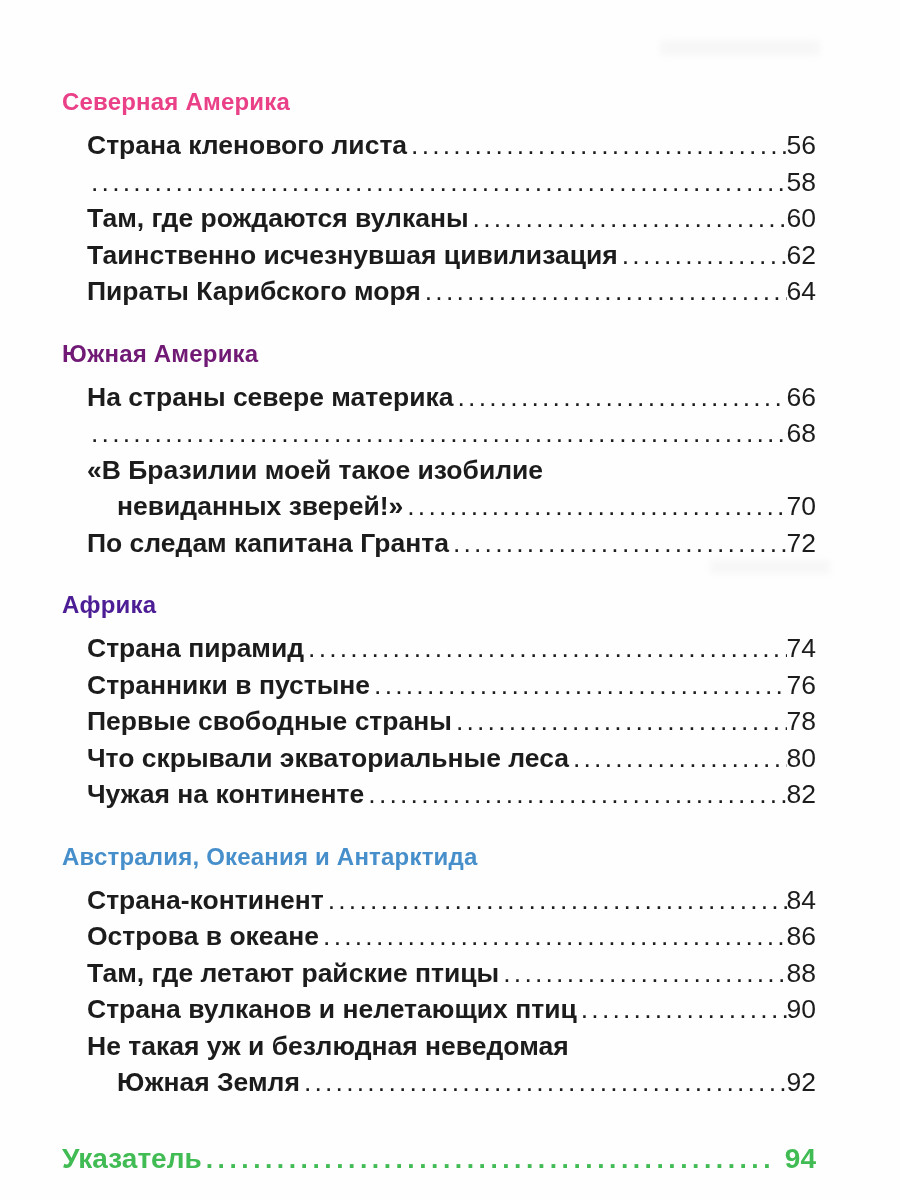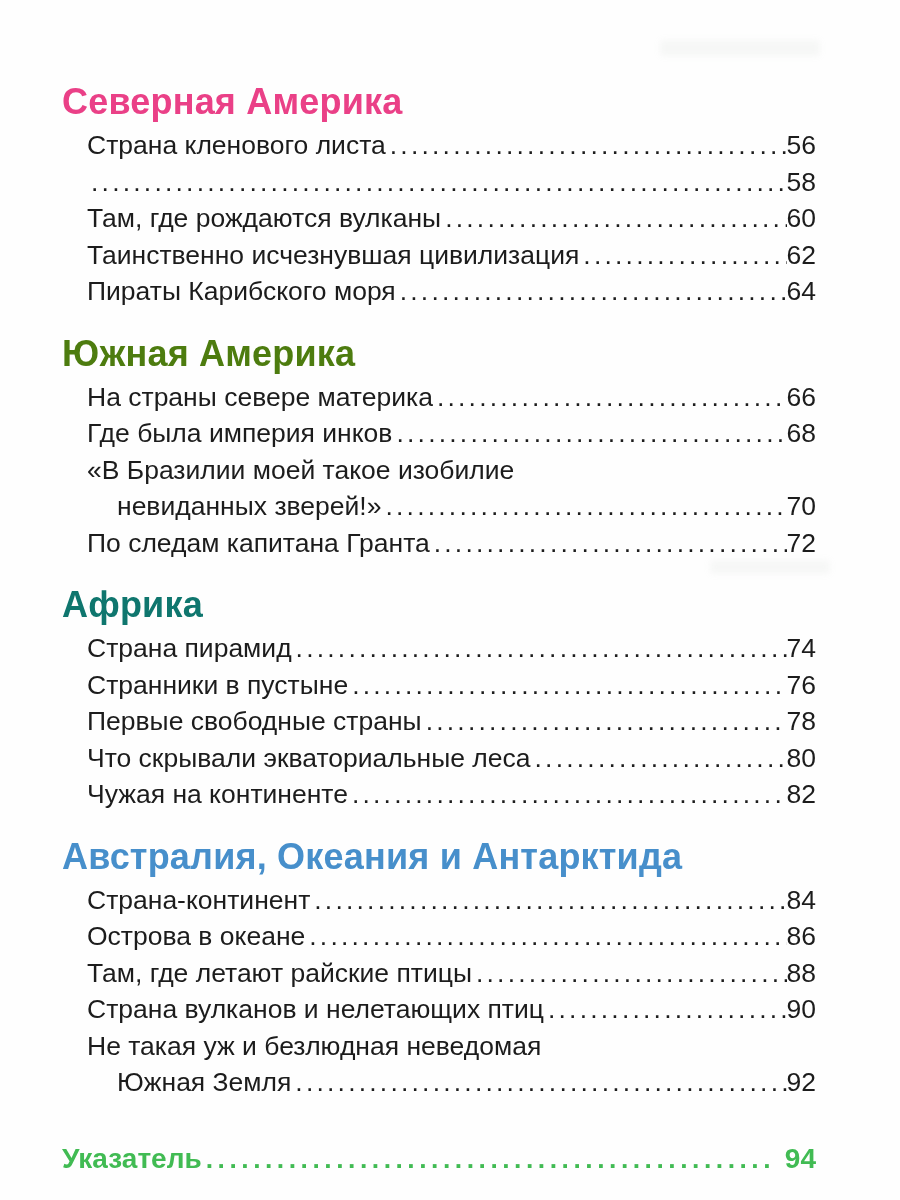--- a/index.html
+++ b/index.html
@@ -18,39 +18,40 @@
   .page {
     box-sizing: border-box;
     width: 900px;
     height: 1200px;
     padding: 84px 84px 0 62px;
   }
   .toc-section {
     margin: 0 0 26px 0;
   }
   .section-title {
-    font-size: 36px;
+    font-size: 24px;
     font-weight: bold;
     line-height: 36px;
     margin: 0 0 7px 0;
     letter-spacing: 0.2px;
   }
   .row {
     display: flex;
     align-items: baseline;
     font-size: 26.5px;
     line-height: 36.5px;
     padding-left: 25px;
   }
   .row.cont {
     padding-left: 55px;
   }
   .entry-title {
     white-space: nowrap;
     flex: 0 0 auto;
+    font-weight: bold;
   }
   .leader {
     flex: 1 1 auto;
     min-width: 0;
     overflow: hidden;
     white-space: nowrap;
     letter-spacing: 3.2px;
     margin-left: 4px;
     font-size: 26.5px;
   }
@@ -110,47 +111,46 @@
           <span class="leader">........................................................................................................................</span>
           <span class="pageno">62</span>
         </div>
         <div class="row">
           <span class="entry-title">Пираты Карибского моря</span>
           <span class="leader">........................................................................................................................</span>
           <span class="pageno">64</span>
         </div>
       </div>
       <div class="toc-section">
-        <h2 class="section-title" style="color: #4d7c0f;">Южная Америка</h2>
+        <h2 class="section-title" style="color: #701a75;">Южная Америка</h2>
         <div class="row">
           <span class="entry-title">На страны севере материка</span>
           <span class="leader">........................................................................................................................</span>
           <span class="pageno">66</span>
         </div>
         <div class="row">
-          <span class="entry-title">Где была империя инков</span>
           <span class="leader">........................................................................................................................</span>
           <span class="pageno">68</span>
         </div>
         <div class="row">
           <span class="entry-title">«В Бразилии моей такое изобилие</span>
         </div>
         <div class="row cont">
           <span class="entry-title">невиданных зверей!»</span>
           <span class="leader">........................................................................................................................</span>
           <span class="pageno">70</span>
         </div>
         <div class="row">
           <span class="entry-title">По следам капитана Гранта</span>
           <span class="leader">........................................................................................................................</span>
           <span class="pageno">72</span>
         </div>
       </div>
       <div class="toc-section">
-        <h2 class="section-title" style="color: #0f766e;">Африка</h2>
+        <h2 class="section-title" style="color: #4c1d95;">Африка</h2>
         <div class="row">
           <span class="entry-title">Страна пирамид</span>
           <span class="leader">........................................................................................................................</span>
           <span class="pageno">74</span>
         </div>
         <div class="row">
           <span class="entry-title">Странники в пустыне</span>
           <span class="leader">........................................................................................................................</span>
           <span class="pageno">76</span>
         </div>

